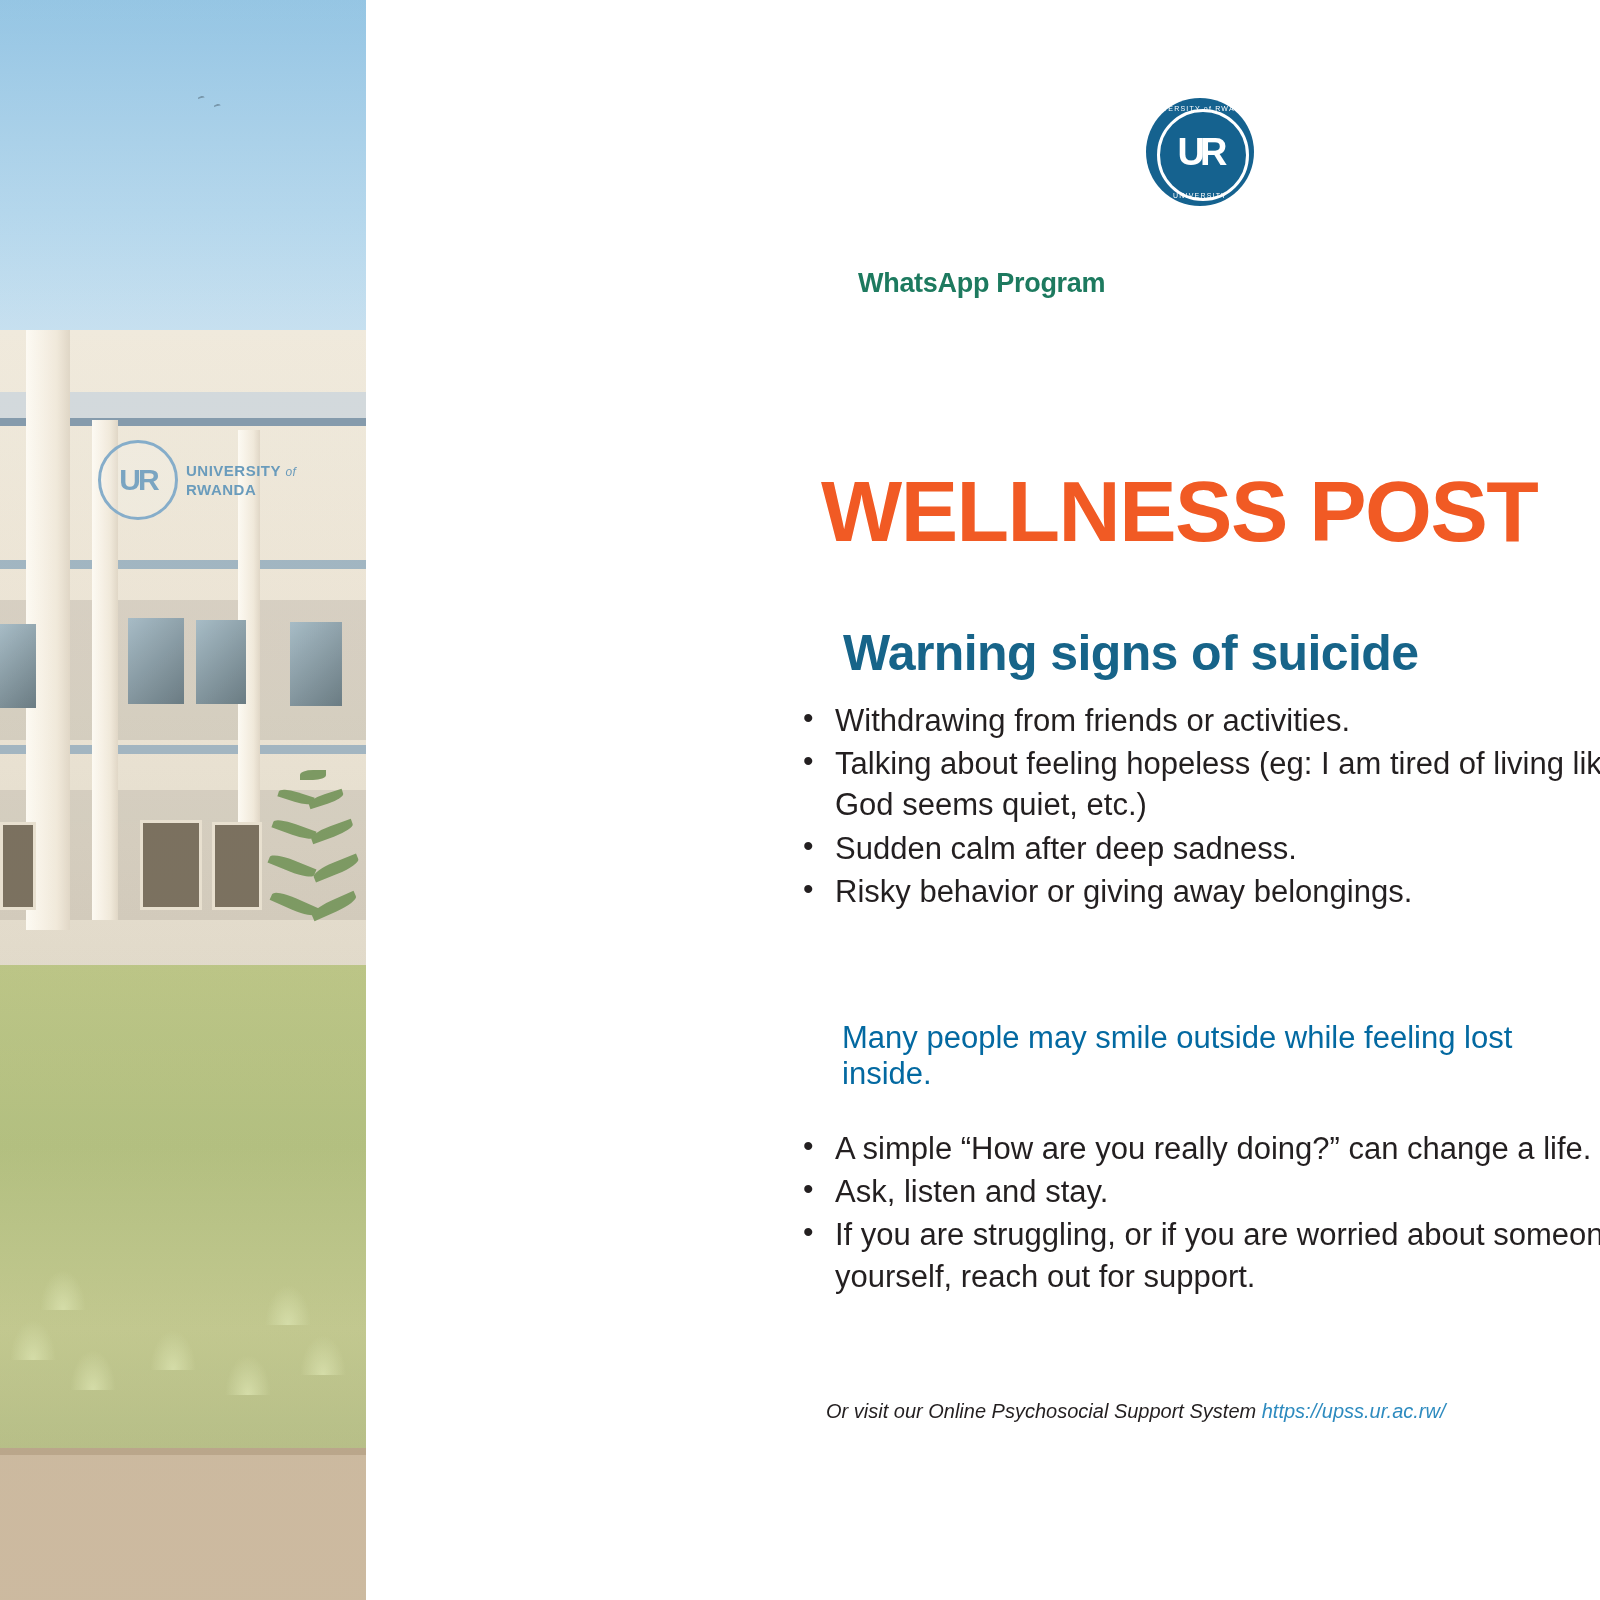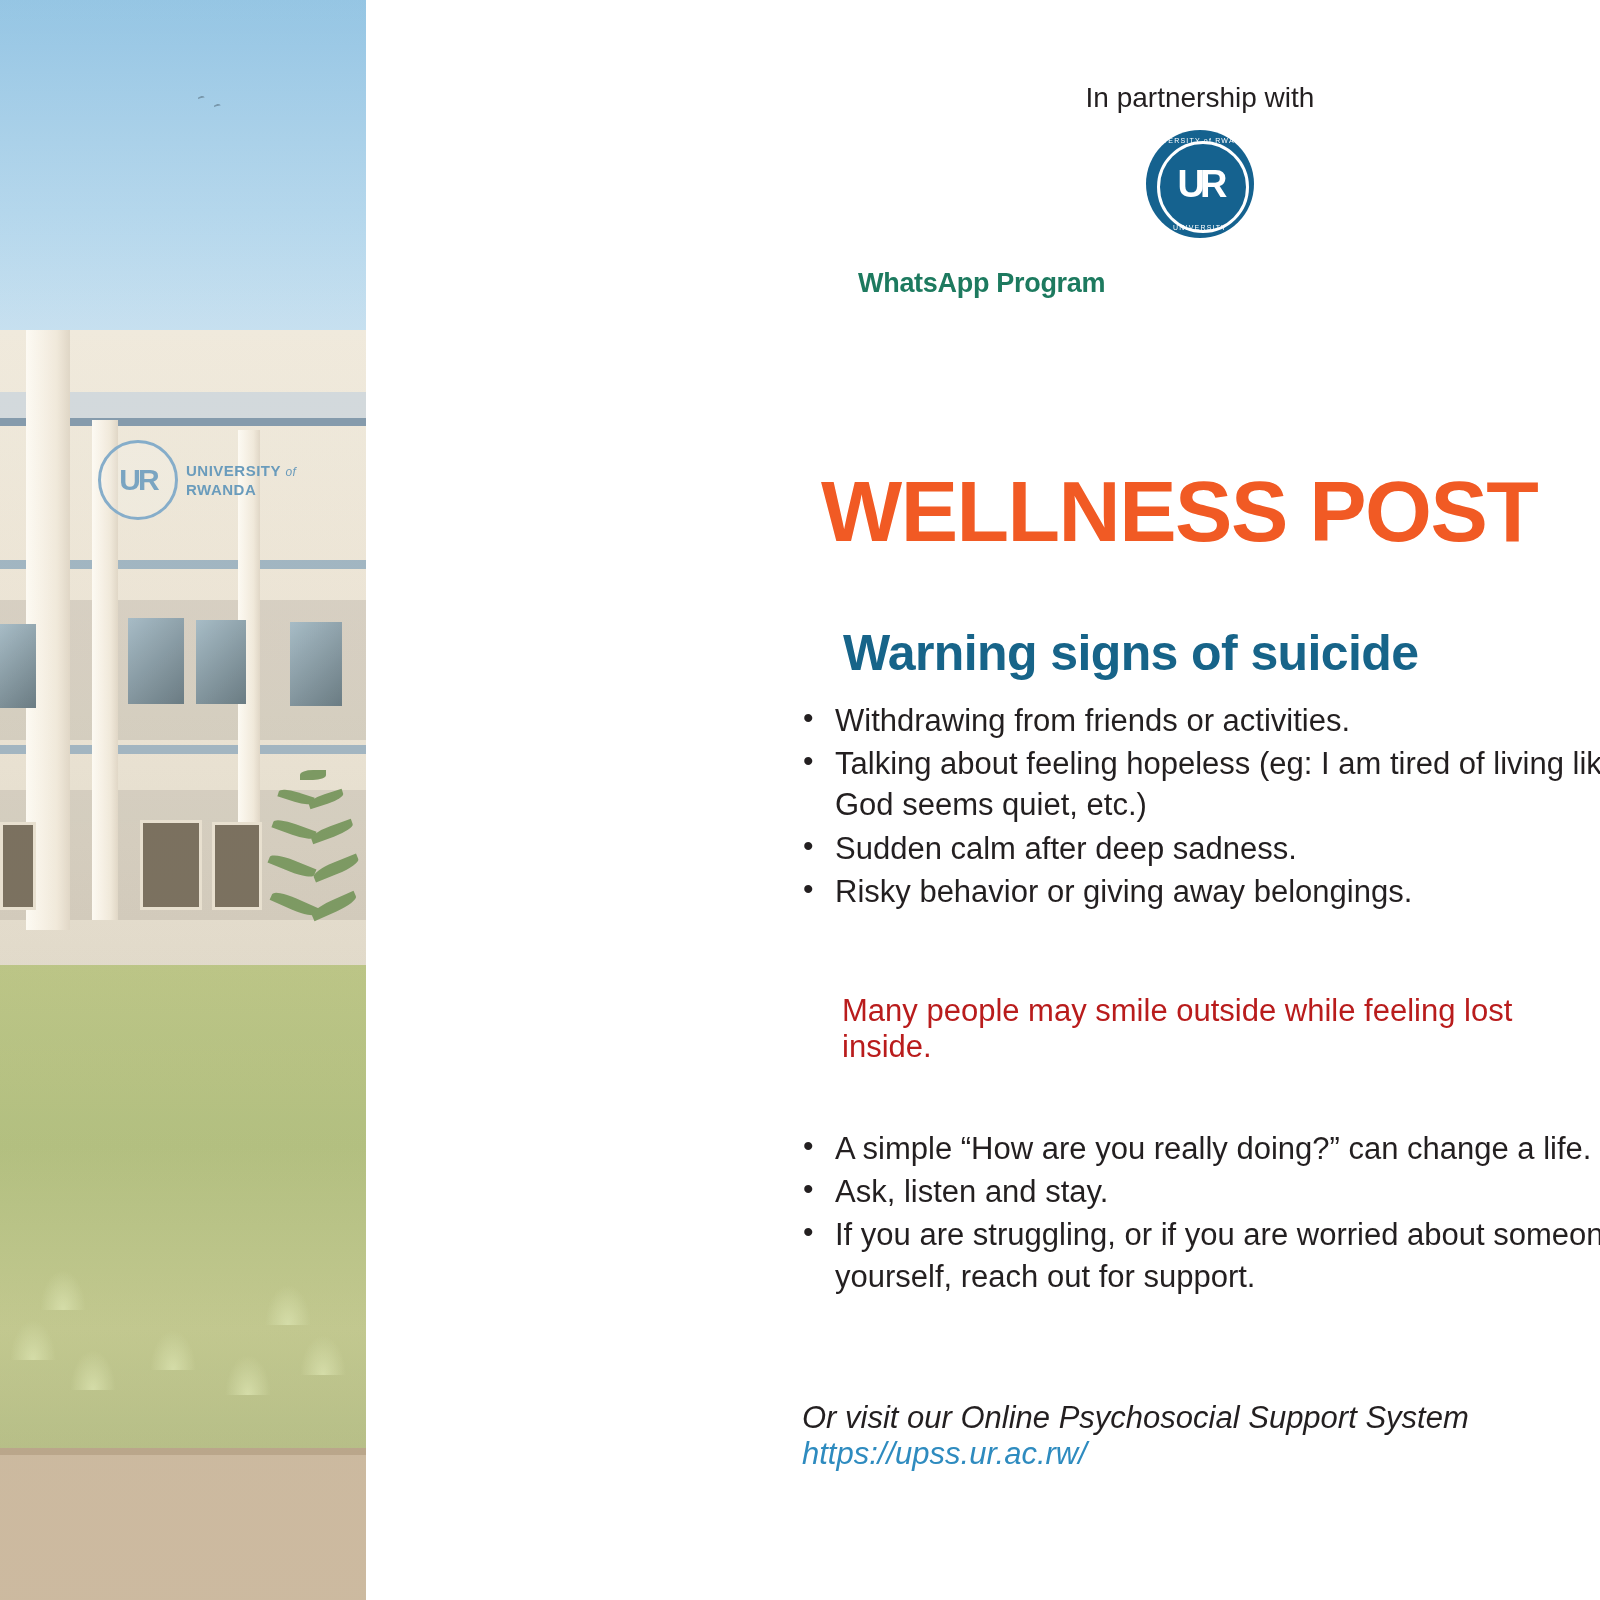--- a/index.html
+++ b/index.html
@@ -317,39 +317,39 @@
     top: -2px;
     font-size: 30px;
     color: #231f20;
   }
   .list1 { left: 427px; top: 700px; width: 1010px; }
   .list2 { left: 427px; top: 1128px; width: 1060px; }
 
   .note {
     position: absolute;
     left: 476px;
-    top: 993px;
+    top: 1020px;
     font-size: 31px;
-    color: #b91c1c;
+    color: #0369a1;
   }
 
   .contact {
     position: absolute;
     left: 452px;
     top: 1340px;
     font-size: 31px;
     font-weight: bold;
     color: #231f20;
     letter-spacing: -0.2px;
   }
   .visit {
     position: absolute;
-    left: 436px;
+    left: 460px;
     top: 1400px;
-    font-size: 31px;
+    font-size: 20px;
     font-style: italic;
     color: #231f20;
   }
   .visit a, .visit .url {
     color: #2e8bbf;
     font-style: italic;
     text-decoration: none;
   }
 </style>
 </head>
@@ -419,21 +419,20 @@
     <div class="wall-bottom"></div>
     <div class="photo-haze"></div>
   </div>
 
   <div class="content">
 
 
     <div class="scholars">WhatsApp Program</div>
 
     <div class="partnership">
-      <div class="partnership-label">In partnership with</div>
       <div class="ur-seal">
         <div class="inner-ring"></div>
         <div class="seal-arc-top">UNIVERSITY of RWANDA</div>
         <div class="seal-core">UR</div>
         <div class="seal-arc-bottom">UNIVERSITY</div>
       </div>
     </div>
 
     <div class="headline">WELLNESS POST</div>
 

